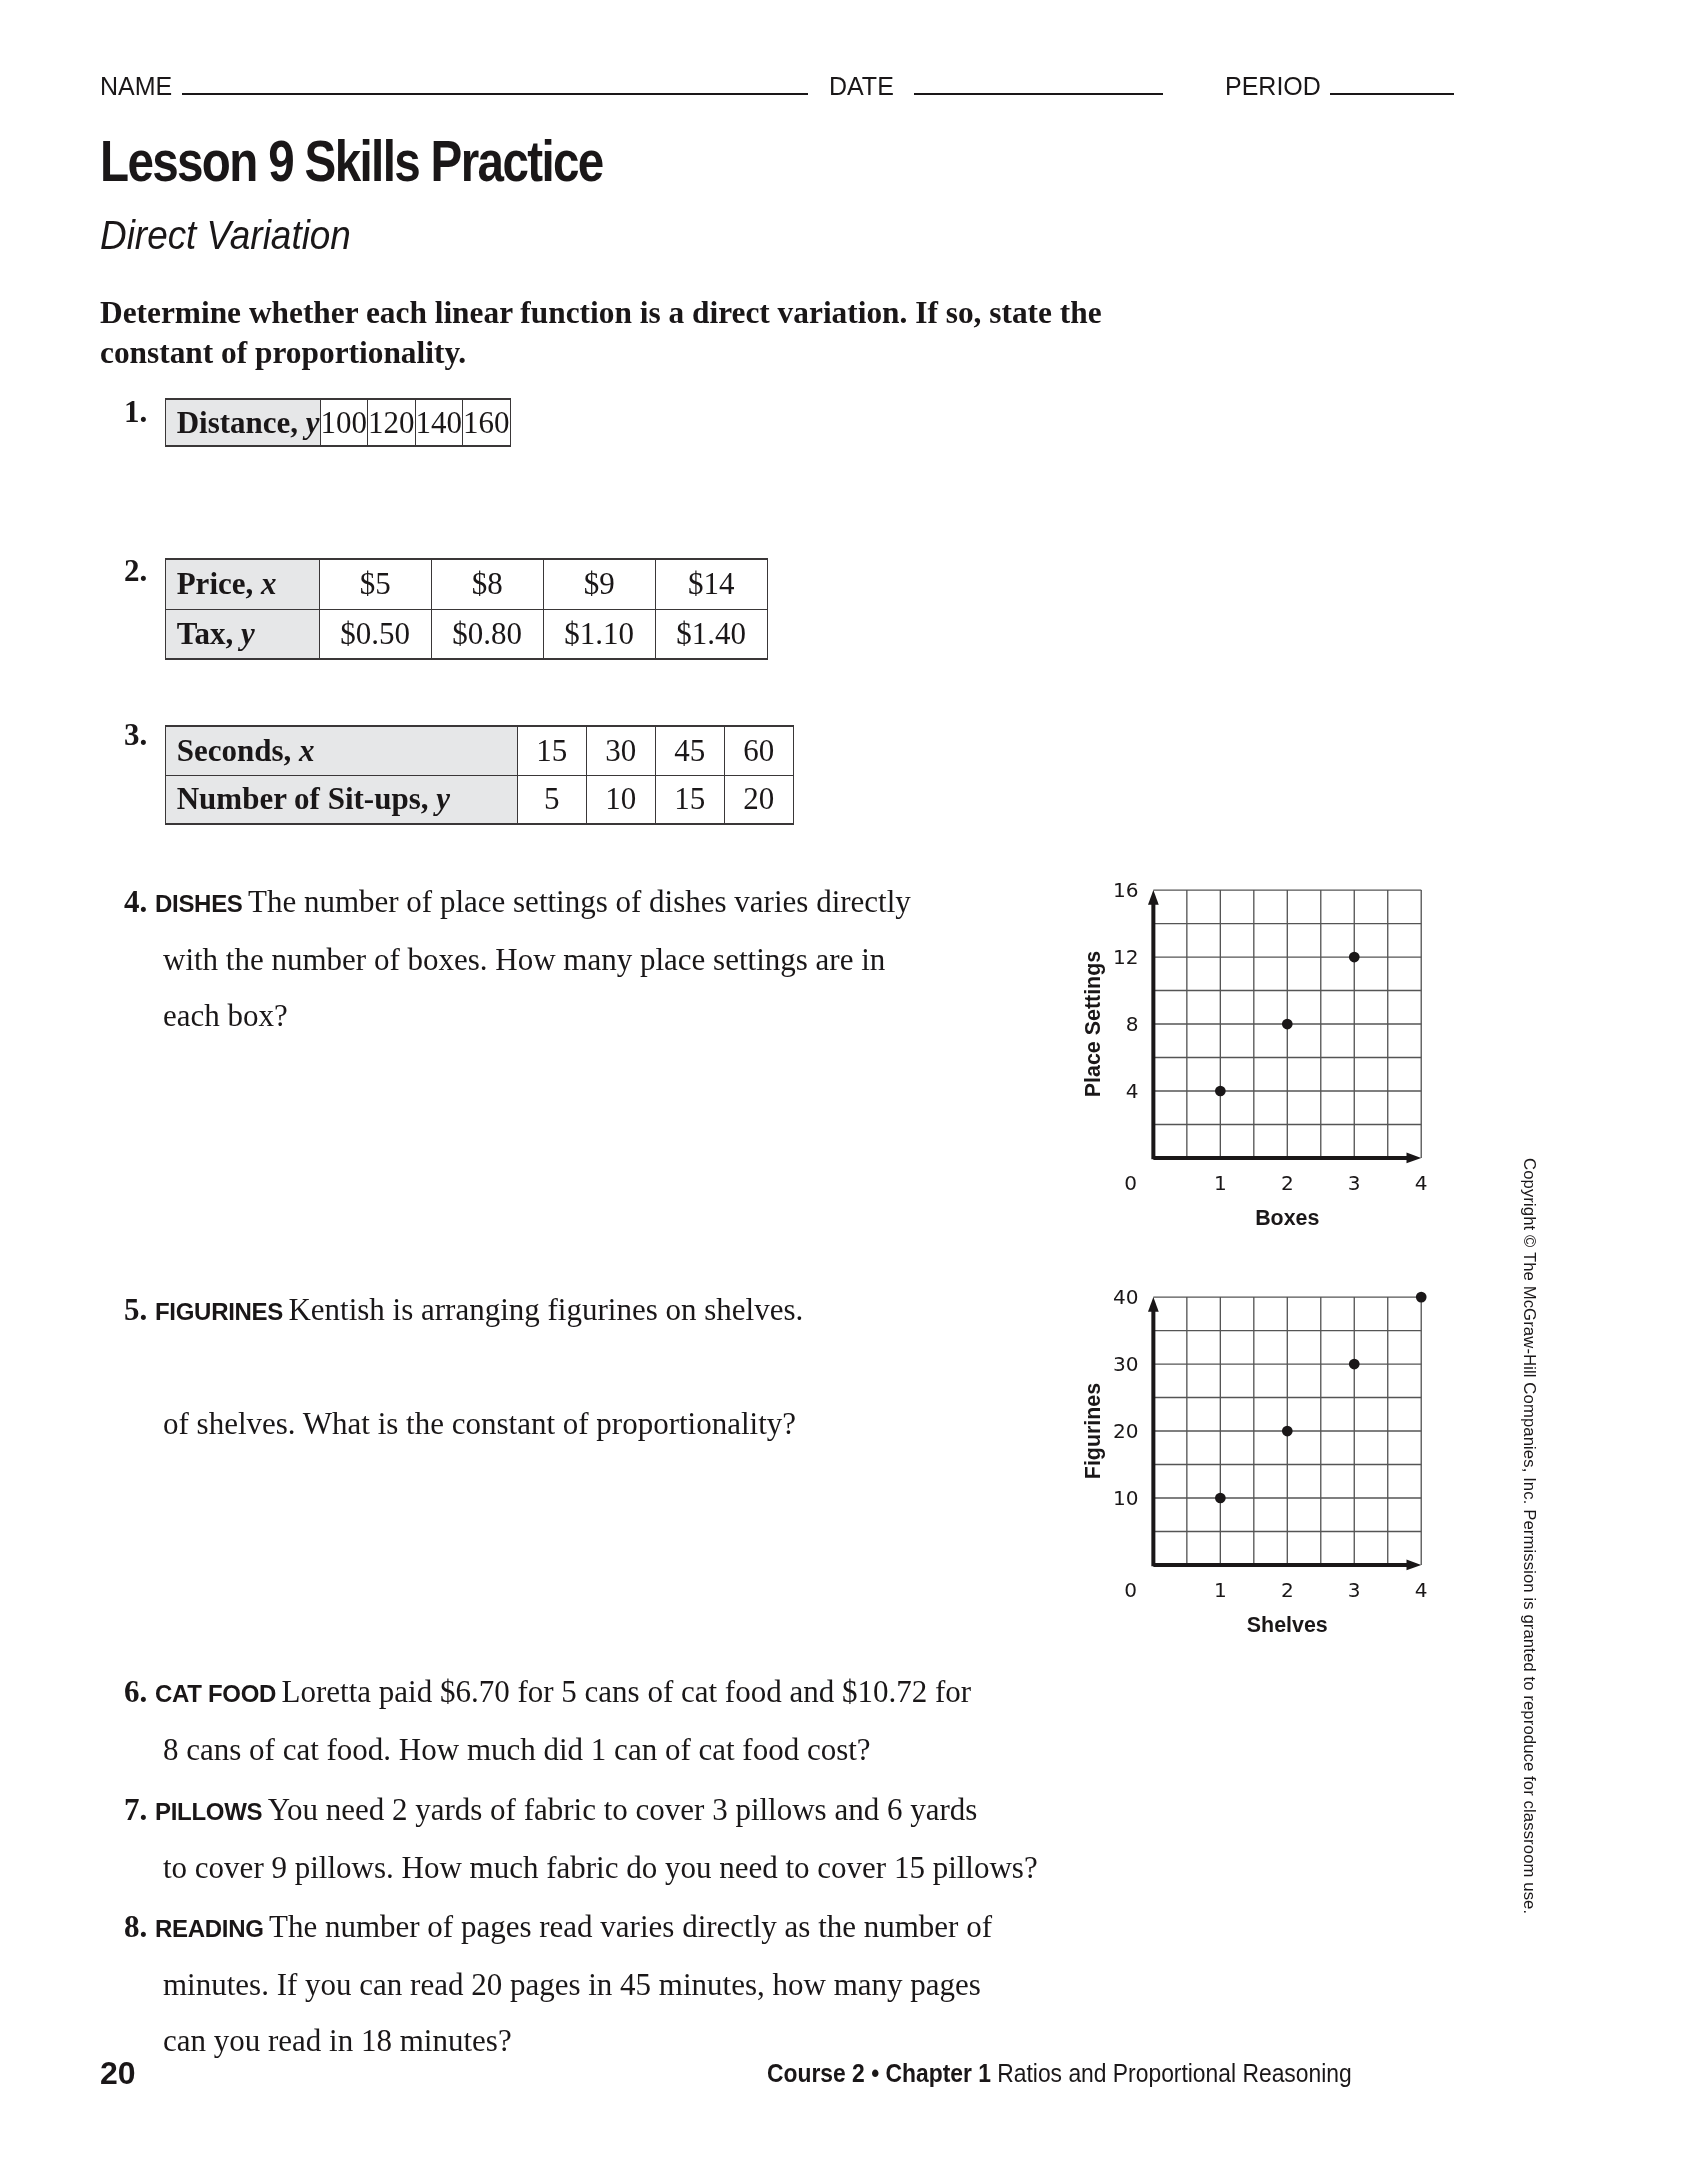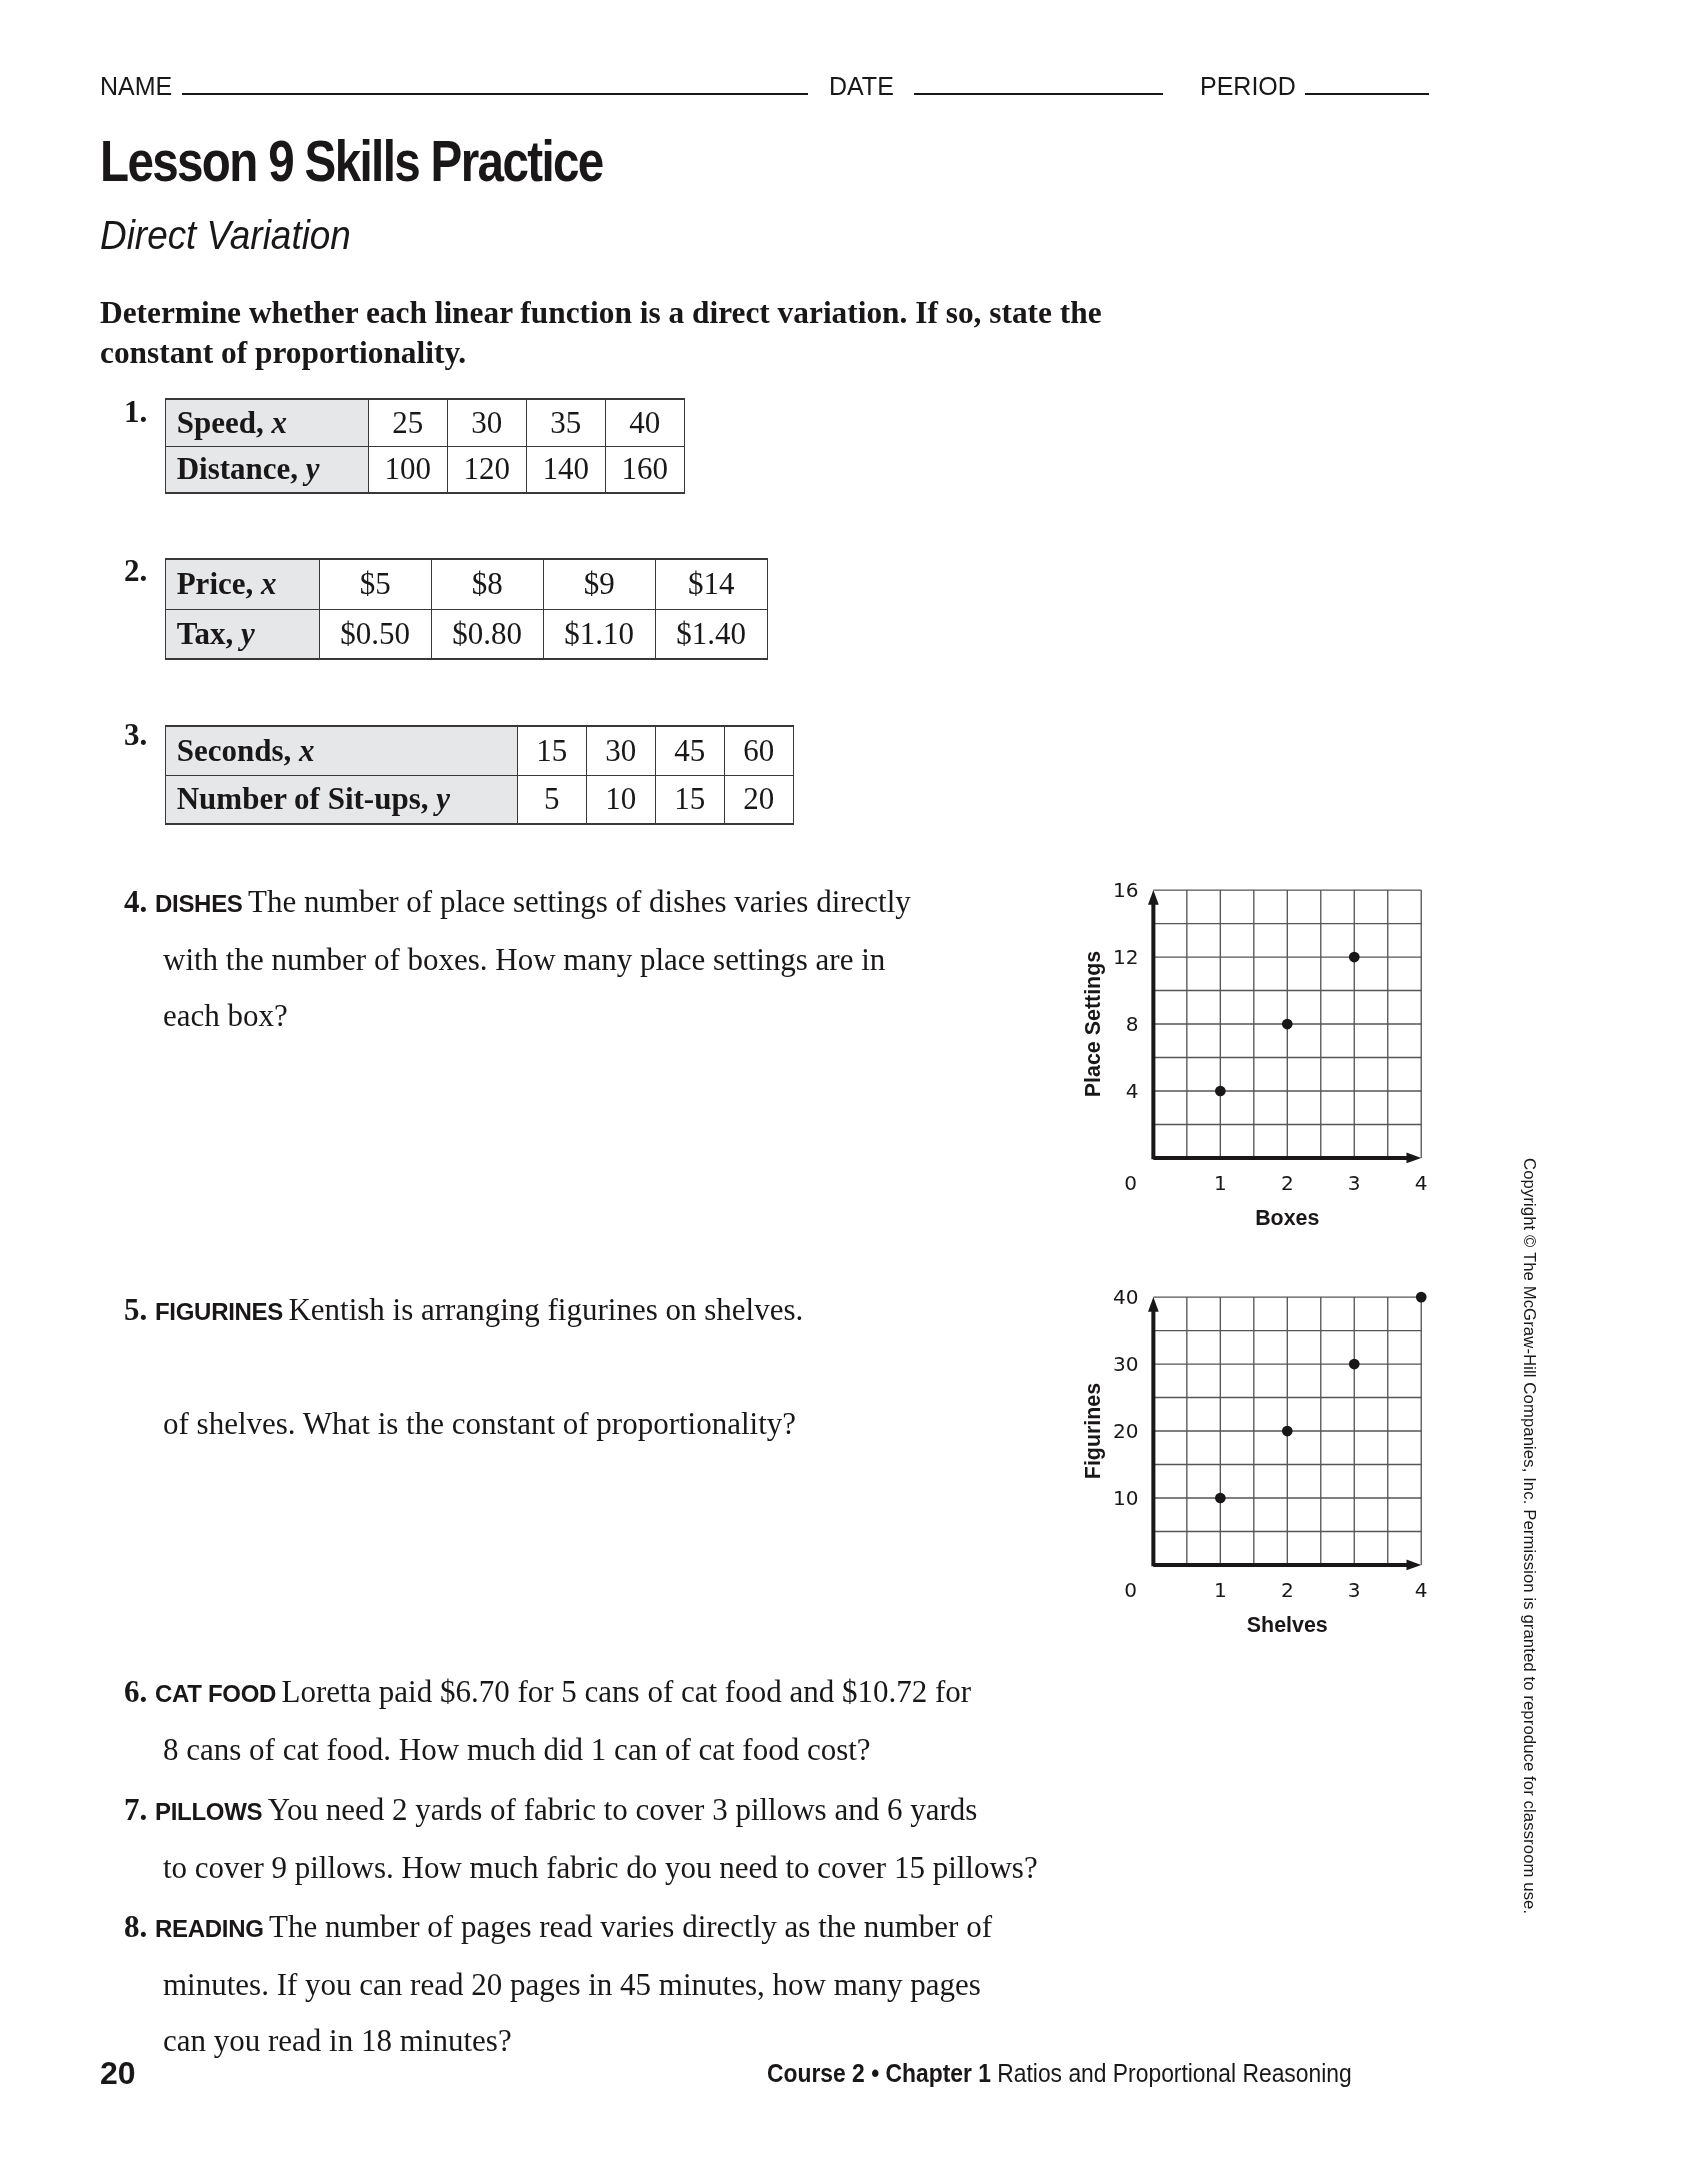--- a/index.html
+++ b/index.html
@@ -41,38 +41,31 @@
 </style>
 </head>
 <body>
 
 <div class="abs hdr sans" style="left:100px;">
   <span>NAME</span><span class="hdr-line" style="width:626px;"></span>
 </div>
 <div class="abs hdr sans" style="left:829px;">
   <span>DATE</span><span class="hdr-line" style="width:249px;margin-left:20px;"></span>
 </div>
-<div class="abs hdr sans" style="left:1200px;">
+<div class="abs hdr sans" style="left:1225px;">
   <span>PERIOD</span><span class="hdr-line" style="width:124px;"></span>
 </div>
 
 <div class="abs title">Lesson 9 Skills Practice</div>
 <div class="abs subtitle">Direct Variation</div>
 <div class="abs instr">Determine whether each linear function is a direct variation. If so, state the constant of proportionality.</div>
 
 <div class="abs qnum" style="left:124px;top:394px;">1.</div>
 <table class="dt" style="left:165px;top:398px;">
   <tbody>
-      <tr style="height:47px;">
-    <td class="lbl" style="width:191px;"><span>Speed, </span><i>x</i></td>
-    <td style="width:78px;">25</td>
-    <td style="width:78px;">30</td>
-    <td style="width:78px;">35</td>
-    <td style="width:78px;">40</td>
-  </tr>
   <tr style="height:47px;">
     <td class="lbl"><span>Distance, </span><i>y</i></td>
     <td>100</td>
     <td>120</td>
     <td>140</td>
     <td>160</td>
   </tr>
 </tbody>
   </table>
 

